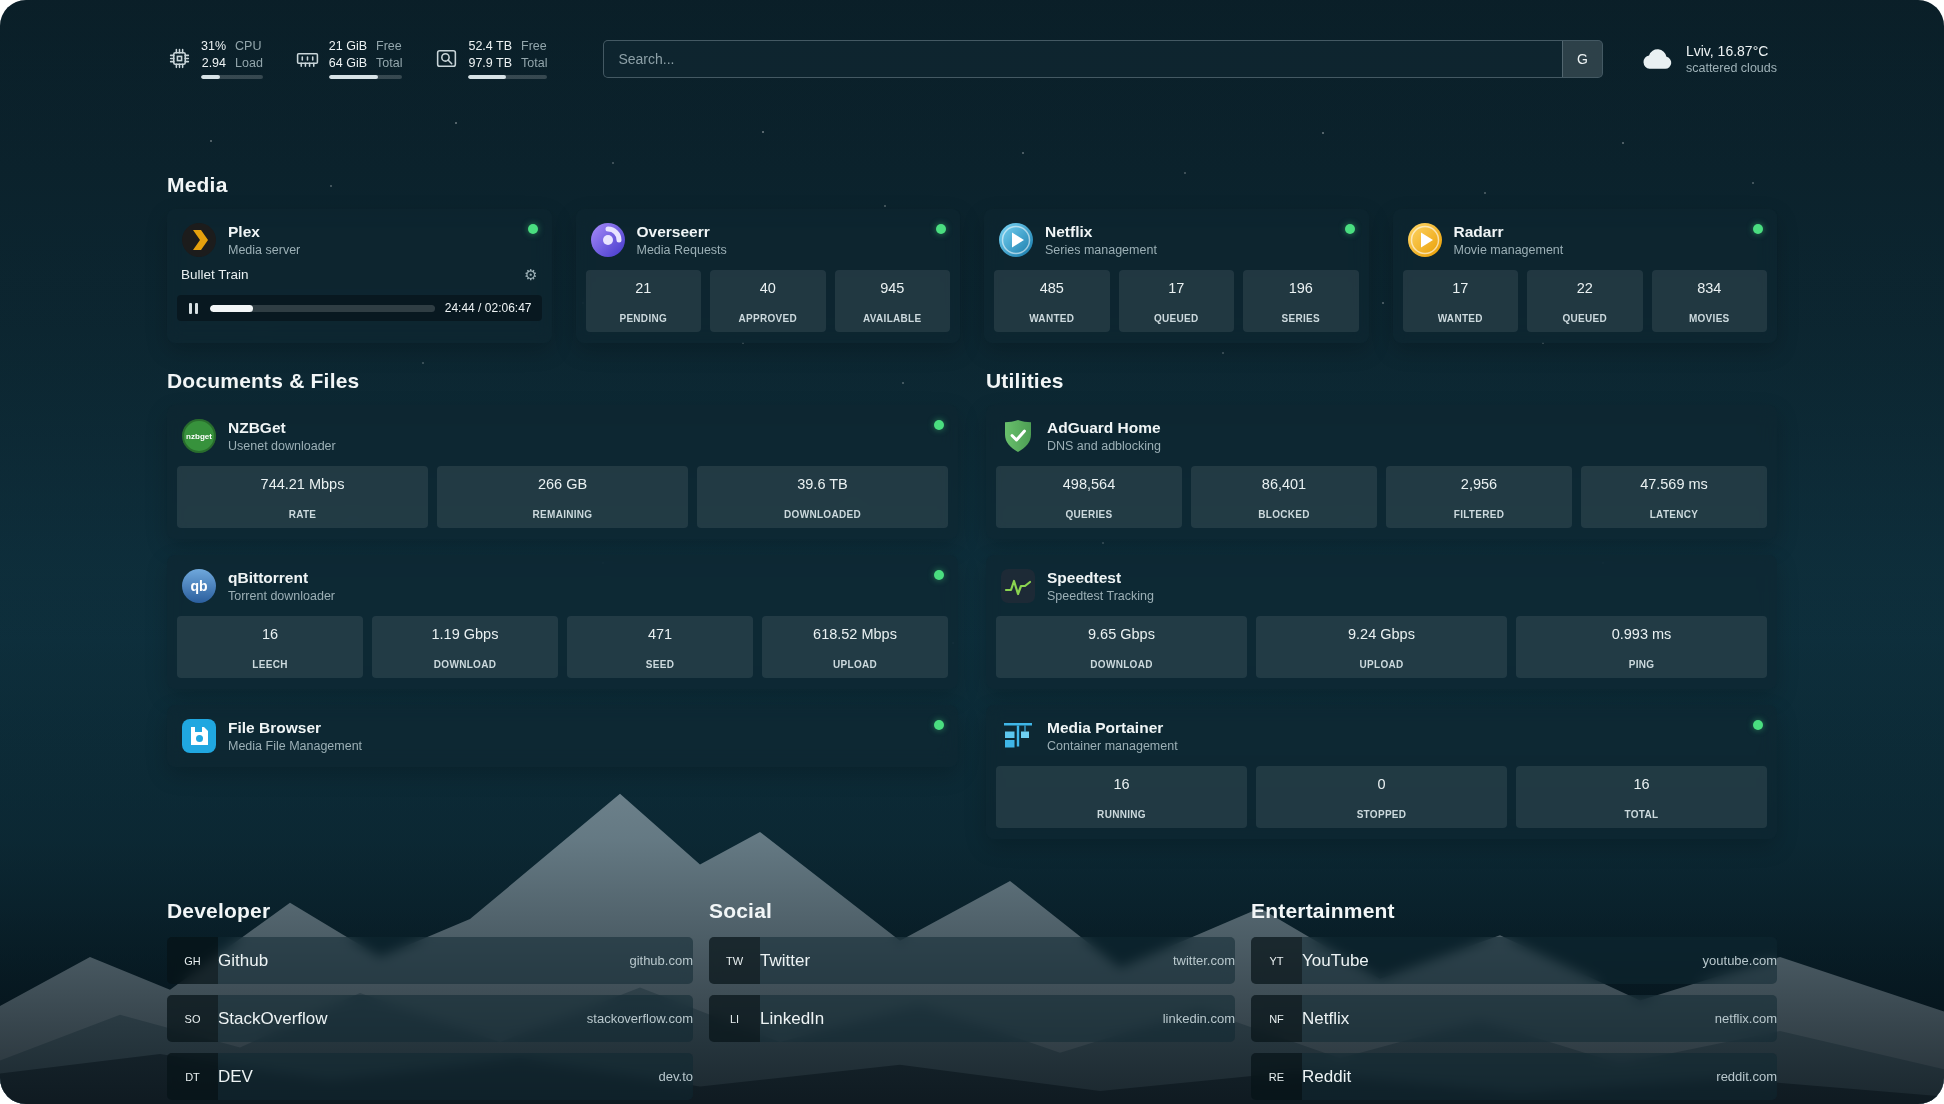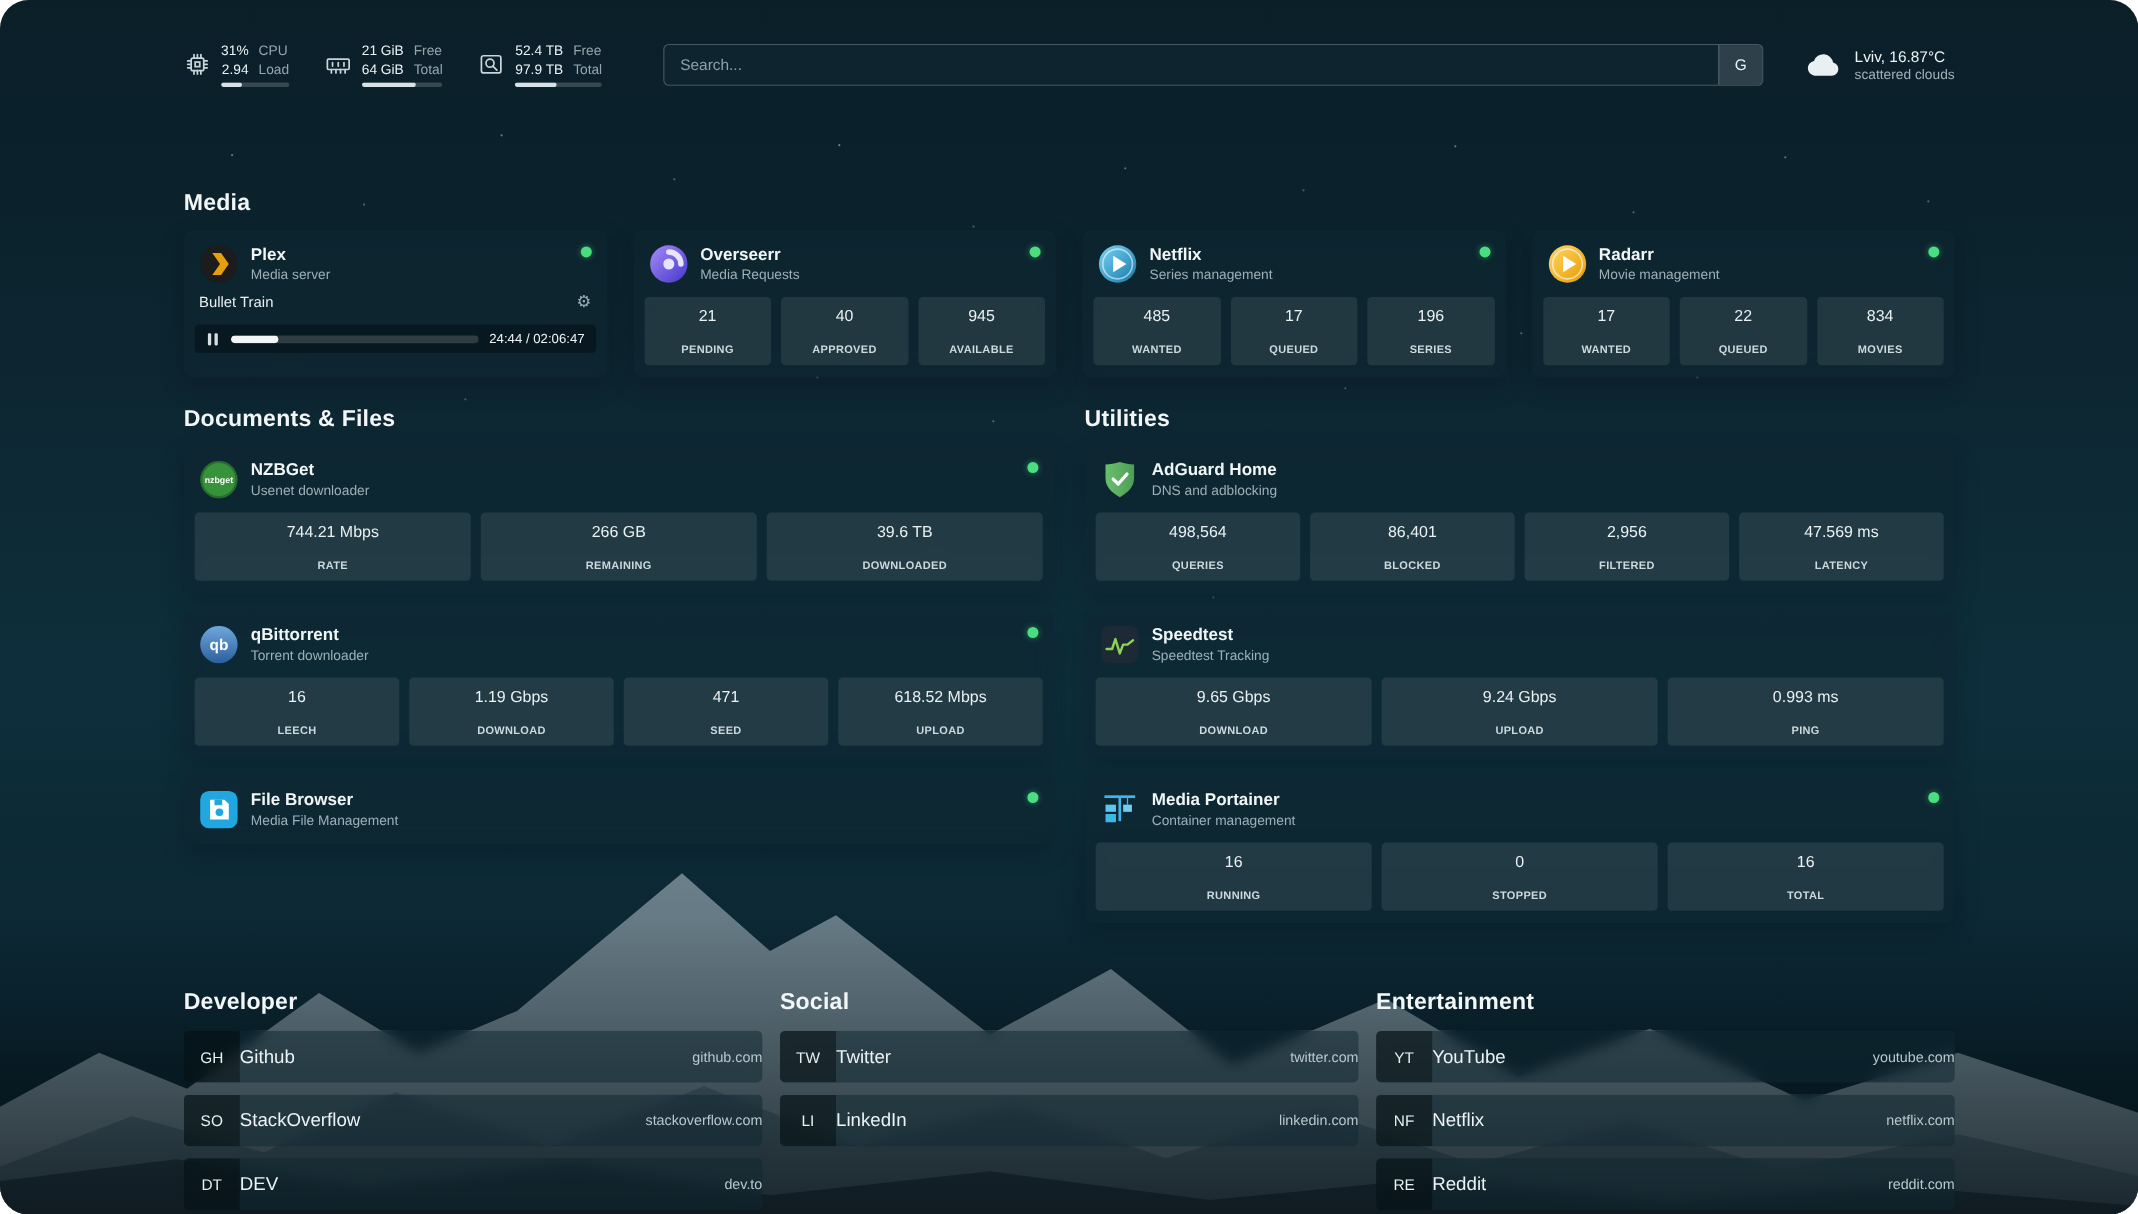--- a/index.html
+++ b/index.html
@@ -82,21 +82,21 @@
   .pbar { flex:1; height:7px; background:rgba(255,255,255,.16); border-radius:4px; overflow:hidden; cursor:pointer; }
   .pbar span { display:block; height:100%; background:#f2f6f7; border-radius:4px; }
   .ptime { font-size:12px; color:#eef3f4; white-space:nowrap; }
 
   
   .bm-section { display:grid; grid-template-columns:1fr 1fr 1fr; gap:16px; margin-top:44px; align-items:start; }
   .bm-title { margin-bottom:14px; }
   .bm-row { display:flex; align-items:stretch; height:47px; margin-bottom:11px; border-radius:5px; overflow:hidden; cursor:pointer;
     background:rgba(16,40,50,.52); backdrop-filter:blur(6px); }
   .bm-abbr { width:51px; flex:none; display:flex; align-items:center; justify-content:center; background:rgba(0,0,0,.38);
-    color:#e8eff0; font-size:14px; font-weight:500; }
+    color:#e8eff0; font-size:11px; font-weight:500; }
   .bm-name { display:flex; align-items:center; font-size:17px; color:#edf3f4; }
   .bm-url { margin-left:auto; display:flex; align-items:center; font-size:13px; color:#b9c8cd; }
 </style>
 </head>
 <body>
 
 <div class="frame">
 
   <svg class="mountains" viewBox="0 0 1944 340" preserveAspectRatio="none">
     <path d="M0 250 L90 205 L170 235 L290 155 L380 205 L470 170 L620 55 L700 120 L760 90 L900 190 L1010 135 L1120 215 L1260 160 L1380 225 L1500 185 L1640 245 L1780 205 L1944 255 L1944 340 L0 340 Z" fill="#a7bac4"></path>

